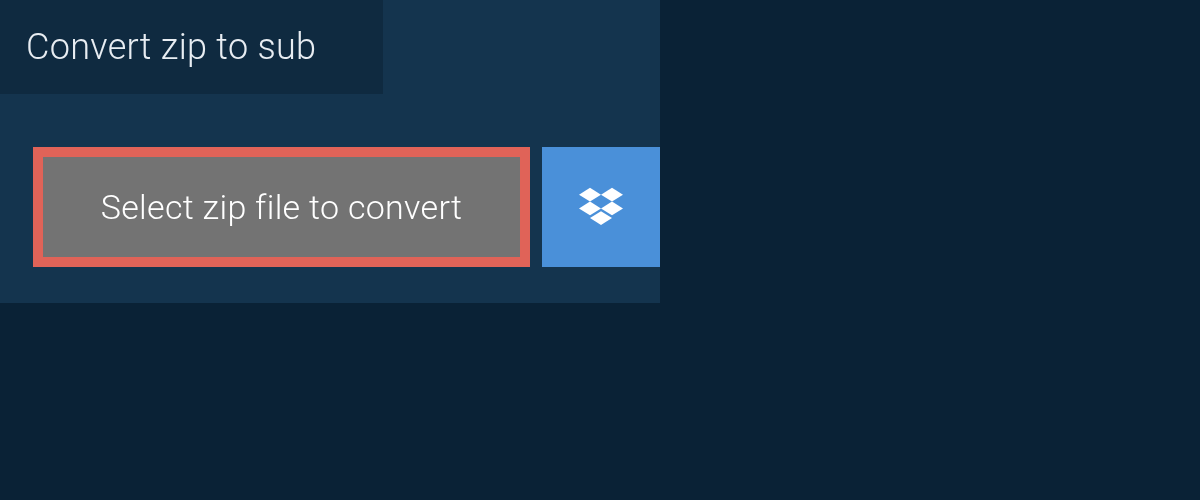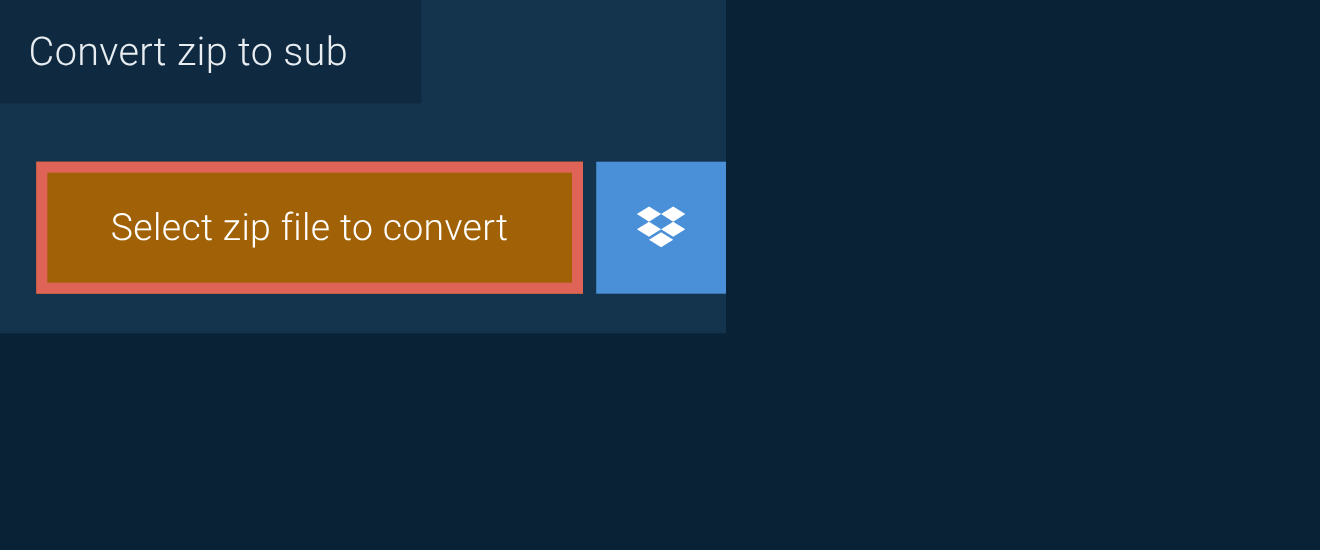--- a/index.html
+++ b/index.html
@@ -41,21 +41,21 @@
       letter-spacing: 0.3px;
     }
     .button-row {
       position: absolute;
       top: 147px;
       left: 33px;
       display: flex;
       gap: 12px;
     }
     .select-button {
-      background: #a16207;
+      background: #737373;
       border: 10px solid #e06358;
       width: 497px;
       height: 120px;
       display: flex;
       align-items: center;
       justify-content: center;
       cursor: pointer;
     }
     .select-button-label {
       color: #ffffff;

